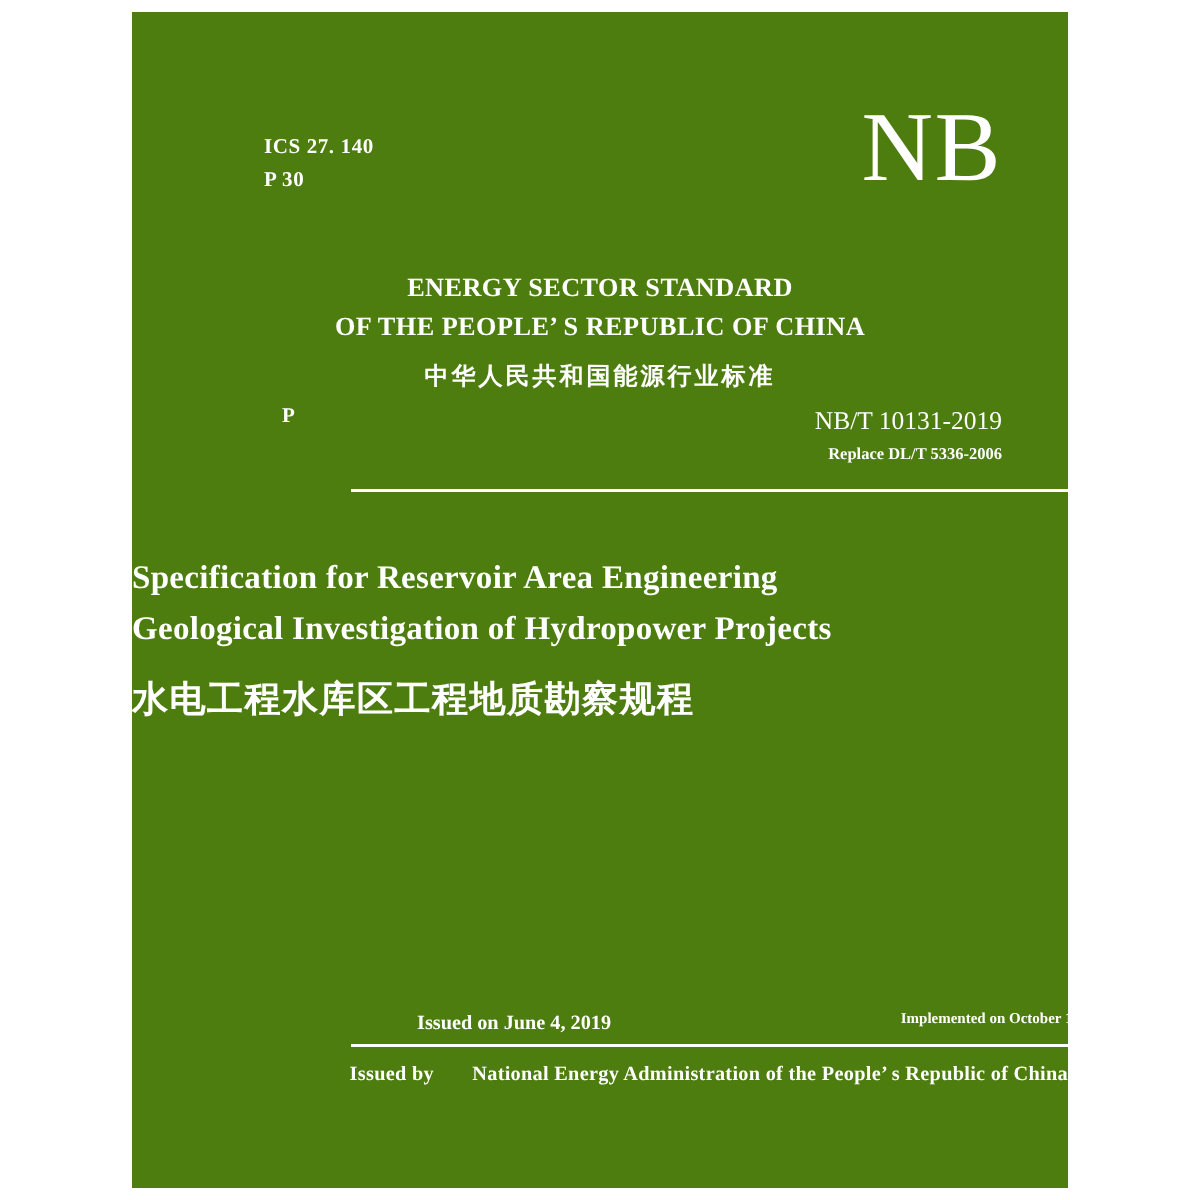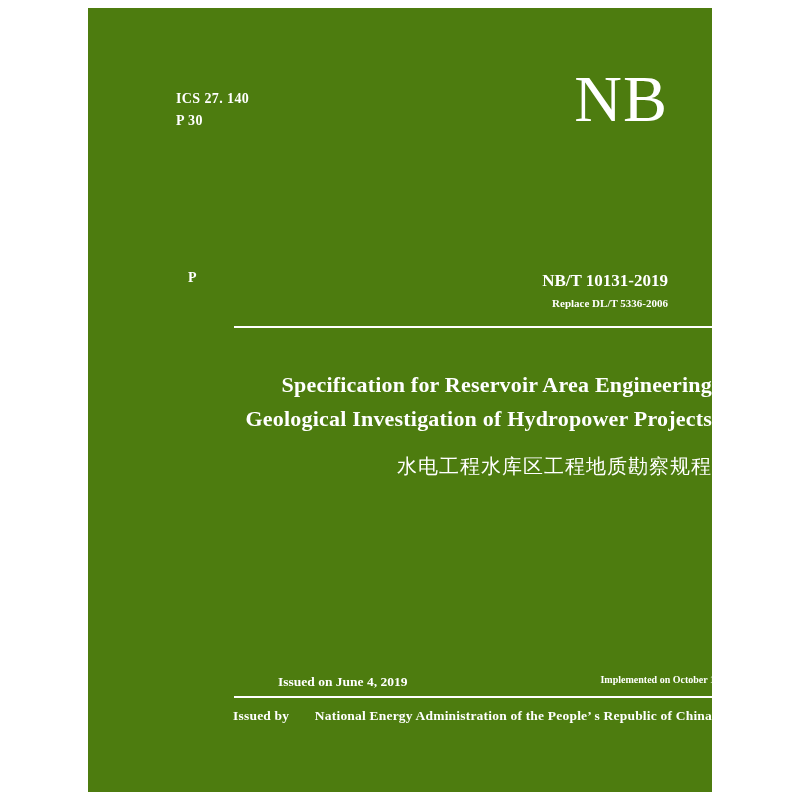--- a/index.html
+++ b/index.html
@@ -90,21 +90,21 @@
     font-weight: bold;
     font-size: 14px;
   }
   .meta-right {
     position: absolute;
     right: 0;
     top: 0;
     text-align: right;
   }
   .std-no {
-    font-weight: bold;
+    font-weight: normal;
     font-size: 17px;
     line-height: 22px;
   }
   .replace {
     font-weight: bold;
     font-size: 11px;
     line-height: 18px;
     margin-top: 2px;
   }
 
@@ -117,32 +117,32 @@
   }
   .rule-top { top: 318px; }
   .rule-mid { top: 688px; }
 
   
   .maintitle {
     position: absolute;
     left: 0;
     right: 0;
     top: 360px;
-    text-align: right;
+    text-align: left;
   }
   .maintitle .en {
     font-weight: bold;
     font-size: 22px;
     line-height: 34px;
     letter-spacing: 0.2px;
   }
   .maintitle .cn {
     font-family: "DejaVu Sans", sans-serif;
-    font-weight: normal;
-    font-size: 20px;
+    font-weight: bold;
+    font-size: 24px;
     line-height: 40px;
     margin-top: 10px;
     letter-spacing: 1px;
   }
 
   
   .dates {
     position: absolute;
     left: 146px;
     width: 520px;
@@ -181,20 +181,25 @@
 <div class="page">
   <div class="cover">
 
     <div class="ics-block">
       <div>ICS 27. 140</div>
       <div>P 30</div>
     </div>
 
     <div class="nb-logo">NB</div>
 
+    <div class="org">
+      <div class="line">ENERGY SECTOR STANDARD</div>
+      <div class="line">OF THE PEOPLE’ S REPUBLIC OF CHINA</div>
+      <div class="cn">中华人民共和国能源行业标准</div>
+    </div>
 
     <div class="meta-row">
       <div class="meta-left">P</div>
       <div class="meta-right">
         <div class="std-no">NB/T 10131-2019</div>
         <div class="replace">Replace DL/T 5336-2006</div>
       </div>
     </div>
 
     <div class="rule rule-top"></div>

